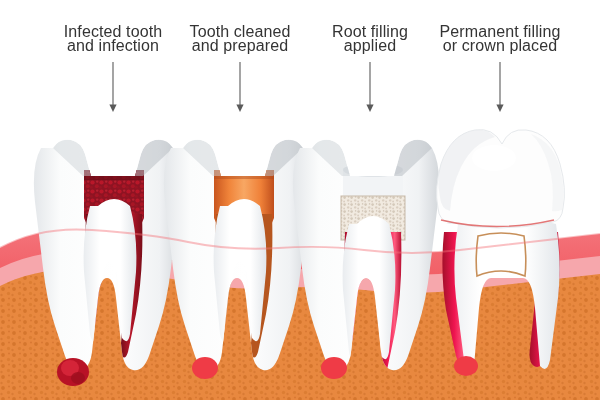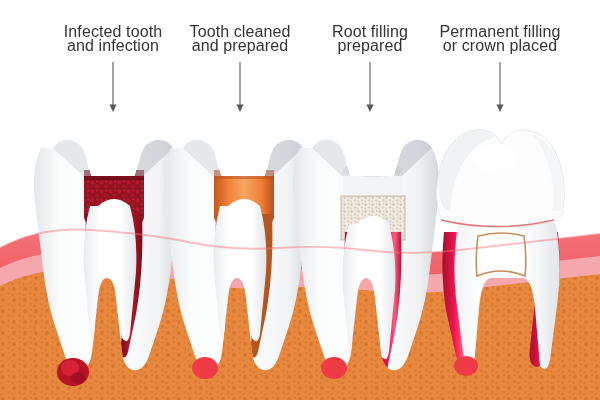--- a/index.html
+++ b/index.html
@@ -199,21 +199,21 @@
     <div class="label">Tooth cleaned
 and prepared</div>
   </div>
   <svg class="arrow" style="left:233px;" viewBox="0 0 14 50">
     <line x1="7" y1="0" x2="7" y2="43" stroke="#5a5a5a" stroke-width="1.1"></line>
     <path d="M7 50 L3.4 42.5 L10.6 42.5 Z" fill="#5a5a5a"></path>
   </svg>
 
   <div class="callout" style="left:290px;top:25px;width:160px;">
     <div class="label">Root filling
-prepared</div>
+applied</div>
   </div>
   <svg class="arrow" style="left:363px;" viewBox="0 0 14 50">
     <line x1="7" y1="0" x2="7" y2="43" stroke="#5a5a5a" stroke-width="1.1"></line>
     <path d="M7 50 L3.4 42.5 L10.6 42.5 Z" fill="#5a5a5a"></path>
   </svg>
 
   <div class="callout" style="left:420px;top:25px;width:160px;">
     <div class="label">Permanent filling
 or crown placed</div>
   </div>

